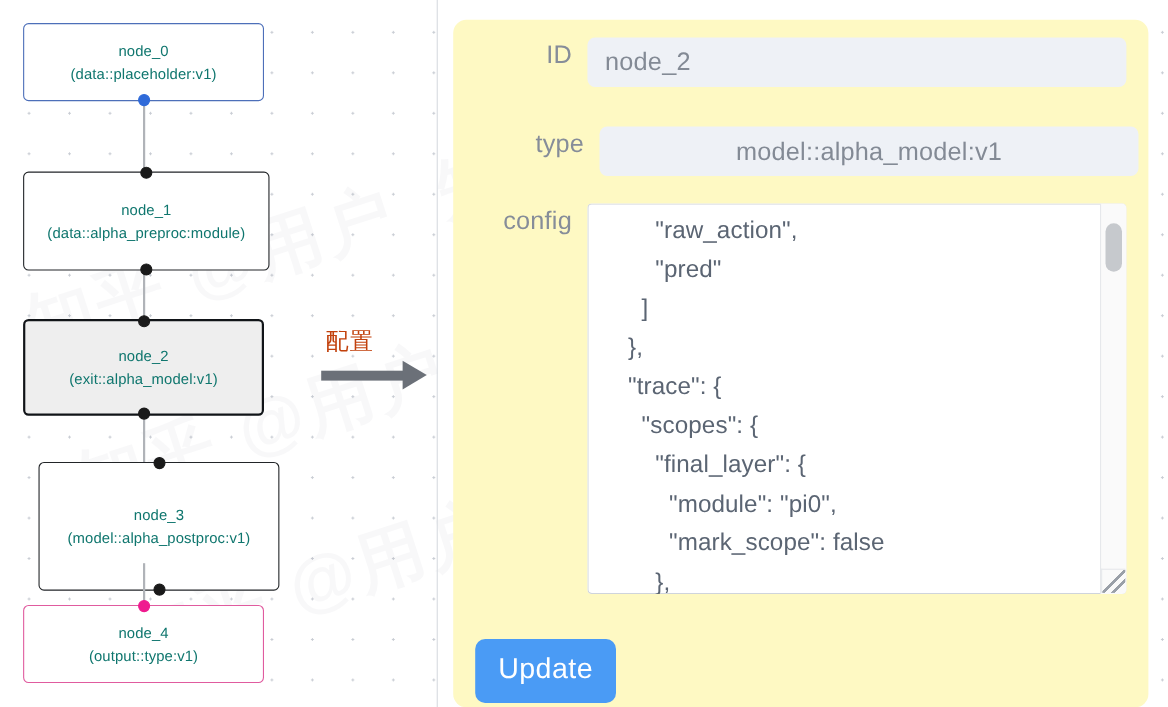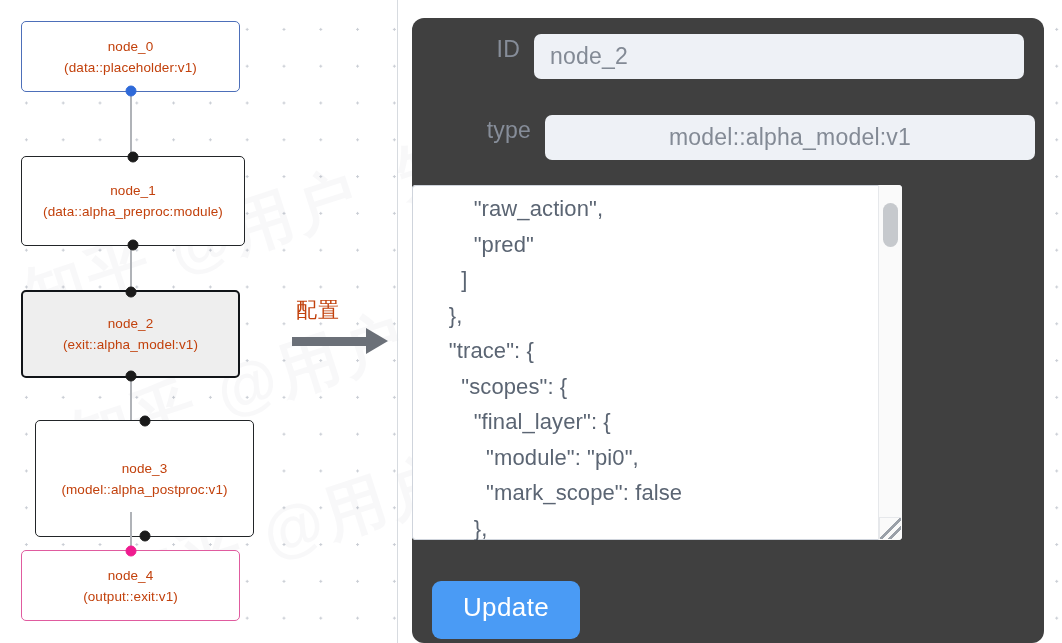--- a/index.html
+++ b/index.html
@@ -63,21 +63,21 @@
   .node {
     position: absolute;
     box-sizing: border-box;
     background: #ffffff;
     border: 1.6px solid #222528;
     border-radius: 5px;
     display: flex;
     align-items: center;
     justify-content: center;
     text-align: center;
-    color: #c2410c;
+    color: #0f766e;
     font-size: 13.5px;
     line-height: 21px;
     padding: 2px 8px;
     letter-spacing: 0.1px;
   }
   .node .label-inner { display: block; width: 100%; word-break: break-all; }
 
   .node.is-input  { border-color: #4d6fb9; border-width: 1.3px; }
   .node.is-output { border-color: #e05b9f; border-width: 1.3px; }
   .node.is-selected {
@@ -145,21 +145,21 @@
     border-left: 22px solid #6b7078;
   }
 
   
   .panel {
     position: absolute;
     left: 412px;
     top: 18px;
     width: 632px;
     height: 625px;
-    background: #404040;
+    background: #fef9c3;
     border-radius: 12px;
     box-sizing: border-box;
     padding: 0;
     overflow: hidden;
     z-index: 6;
   }
 
   .field-row {
     position: absolute;
     display: flex;
@@ -253,21 +253,21 @@
     background-color: #fafafa;
     border-top: 1px solid #e6e8eb;
     border-left: 1px solid #e6e8eb;
     box-sizing: border-box;
   }
 
   .update-button {
     position: absolute;
     left: 20px;
     top: 563px;
-    width: 148px;
+    width: 128px;
     height: 58px;
     background: #4a9bf5;
     color: #ffffff;
     border: none;
     border-radius: 9px;
     font-size: 26px;
     font-family: "Liberation Sans", "DejaVu Sans", sans-serif;
     letter-spacing: 0.4px;
     cursor: pointer;
     padding: 0 0 6px 0;
@@ -308,21 +308,21 @@
     <span class="handle bottom"></span>
   </div>
 
   <div class="node" style="left:35px; top:420px; width:219px; height:117px;">
     <span class="label-inner"><span>node_3</span><br><span>(model::alpha_postproc:v1)</span></span>
     <span class="handle top"></span>
     <span class="handle bottom"></span>
   </div>
 
   <div class="node is-output" style="left:21px; top:550px; width:219px; height:71px;">
-    <span class="label-inner"><span>node_4</span><br><span>(output::exit:v1)</span></span>
+    <span class="label-inner"><span>node_4</span><br><span>(output::type:v1)</span></span>
     <span class="handle top pink"></span>
   </div>
 
   <div class="arrow-group">
     <div class="arrow-caption">配置</div>
     <div class="arrow-shaft"></div>
     <div class="arrow-head"></div>
   </div>
 
   <div class="panel">
@@ -331,20 +331,21 @@
       <div class="field-label">ID</div>
       <input class="field-input" id="input-id" type="text" value="node_2" style="">
     </div>
 
     <div class="field-row" id="row-type">
       <div class="field-label">type</div>
       <input class="field-input" id="input-type" type="text" value="model::alpha_model:v1" style="">
     </div>
 
     <div class="field-row" id="row-config">
+      <div class="field-label">config</div>
       <div class="config-box">
         <pre class="config-text">        "raw_action",
         "pred"
       ]
     },
     "trace": {
       "scopes": {
         "final_layer": {
           "module": "pi0",
           "mark_scope": false

